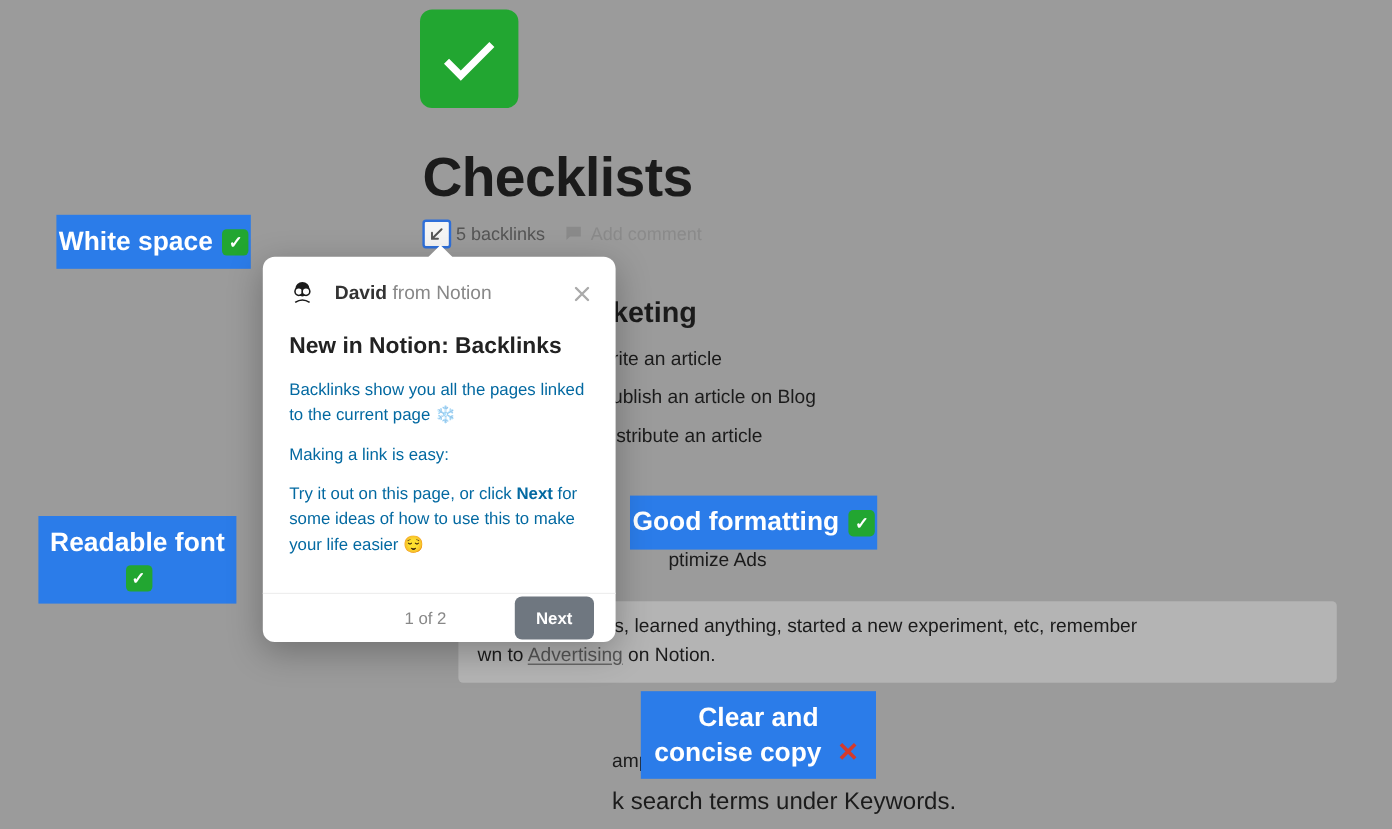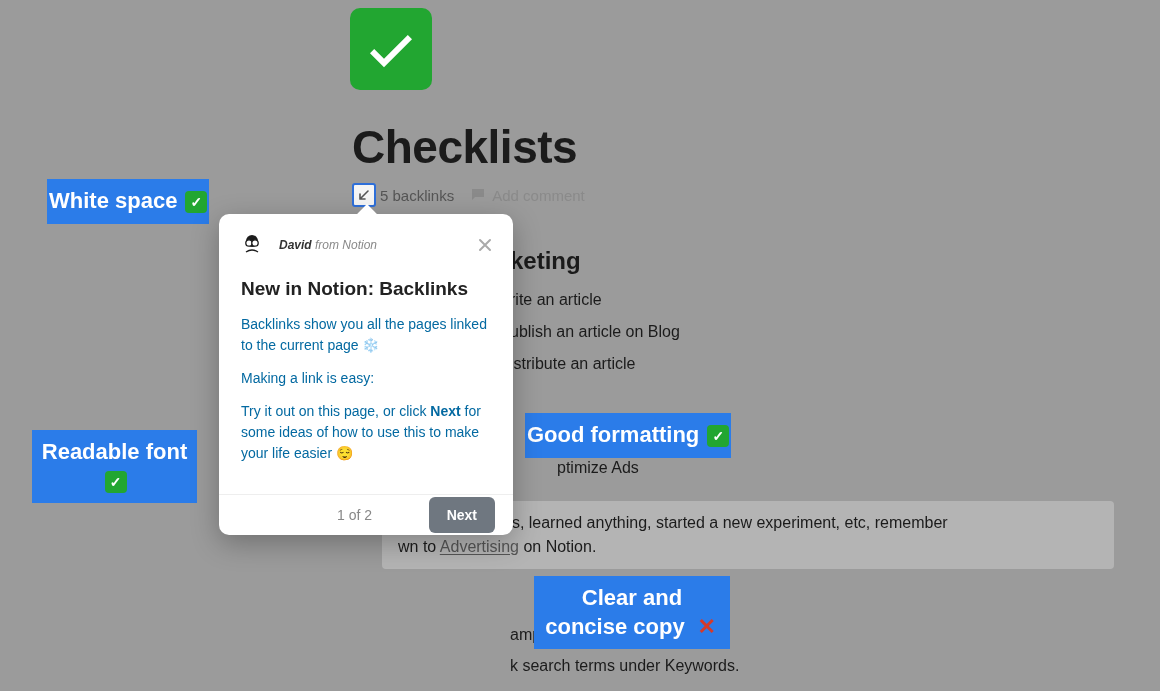--- a/index.html
+++ b/index.html
@@ -22,36 +22,36 @@
     .checklist-item { position: absolute; font-size: 16px; color: #1b1b1b; display: flex; align-items: center; }
     .ci1 { left: 510px; top: 291px; }
     .ci2 { left: 510px; top: 323px; }
     .ci3 { left: 510px; top: 355px; }
     .ci4 { left: 510px; top: 459px; margin-left: 47px; }
     
     .callout { position: absolute; left: 382px; top: 501px; width: 732px; height: 68px; background: rgba(210,210,210,0.45); border-radius: 4px; padding: 10px 16px; font-size: 16px; color: #1b1b1b; line-height: 1.5; }
     .callout a { color: #555; text-decoration: underline; text-underline-offset: 2px; }
     
     .campaigns-text { position: absolute; left: 510px; top: 626px; font-size: 16px; color: #1b1b1b; }
-    .keywords-text { position: absolute; left: 510px; top: 657px; font-size: 16px; color: #1b1b1b; }
+    .keywords-text { position: absolute; left: 510px; top: 657px; font-size: 20px; color: #1b1b1b; }
     
     
     .anno { position: absolute; background: #2b7ce9; color: #fff; font-size: 22px; font-weight: 600; padding: 8px 2px; line-height: 1.3; }
     .anno.center { text-align: center; }
     .anno-ws { left: 47px; top: 179px; }
     .anno-rf { left: 32px; top: 430px; width: 165px; text-align: center; }
     .anno-gf { left: 525px; top: 413px; }
     .anno-cc { left: 534px; top: 576px; width: 196px; text-align: center; }
     
     
     .popover { position: absolute; left: 219px; top: 214px; width: 294px; background: #fff; border-radius: 10px; box-shadow: 0 8px 28px rgba(0,0,0,0.28); }
     .popover::before { content: ''; position: absolute; top: -7px; left: 141px; width: 14px; height: 14px; background: #fff; transform: rotate(45deg); }
     .popover-header { display: flex; align-items: center; padding: 16px 18px 10px 18px; }
     .avatar { width: 30px; height: 30px; border-radius: 50%; margin-right: 12px; display: flex; align-items: flex-end; justify-content: center; }
-    .author { font-size: 12px; color: #888; font-style: italic; }
+    .author { font-size: 16px; color: #888; }
     .author strong { color: #333; font-weight: 600; }
     .pop-close { margin-left: auto; color: #aaa; font-size: 18px; cursor: pointer; width: 20px; height: 20px; display: flex; align-items: center; justify-content: center; }
     .popover-title { font-size: 19px; font-weight: 700; color: #222; padding: 8px 22px 14px 22px; }
     .popover-body { padding: 0 22px 18px 22px; font-size: 14px; color: #0369a1; line-height: 1.5; }
     .popover-body p { margin-bottom: 12px; }
     .popover-body ol { padding-left: 20px; margin-bottom: 12px; }
     .popover-body ol li { margin-bottom: 8px; }
     .popover-footer { border-top: 1px solid #eee; padding: 2px 18px; display: flex; align-items: center; justify-content: space-between; }
     .step-ind { font-size: 14px; color: #888; margin-left: 100px; }
     .next-btn { background: #6f7780; color: #fff; border: none; border-radius: 6px; padding: 10px 18px; font-size: 14px; font-weight: 600; cursor: pointer; }

